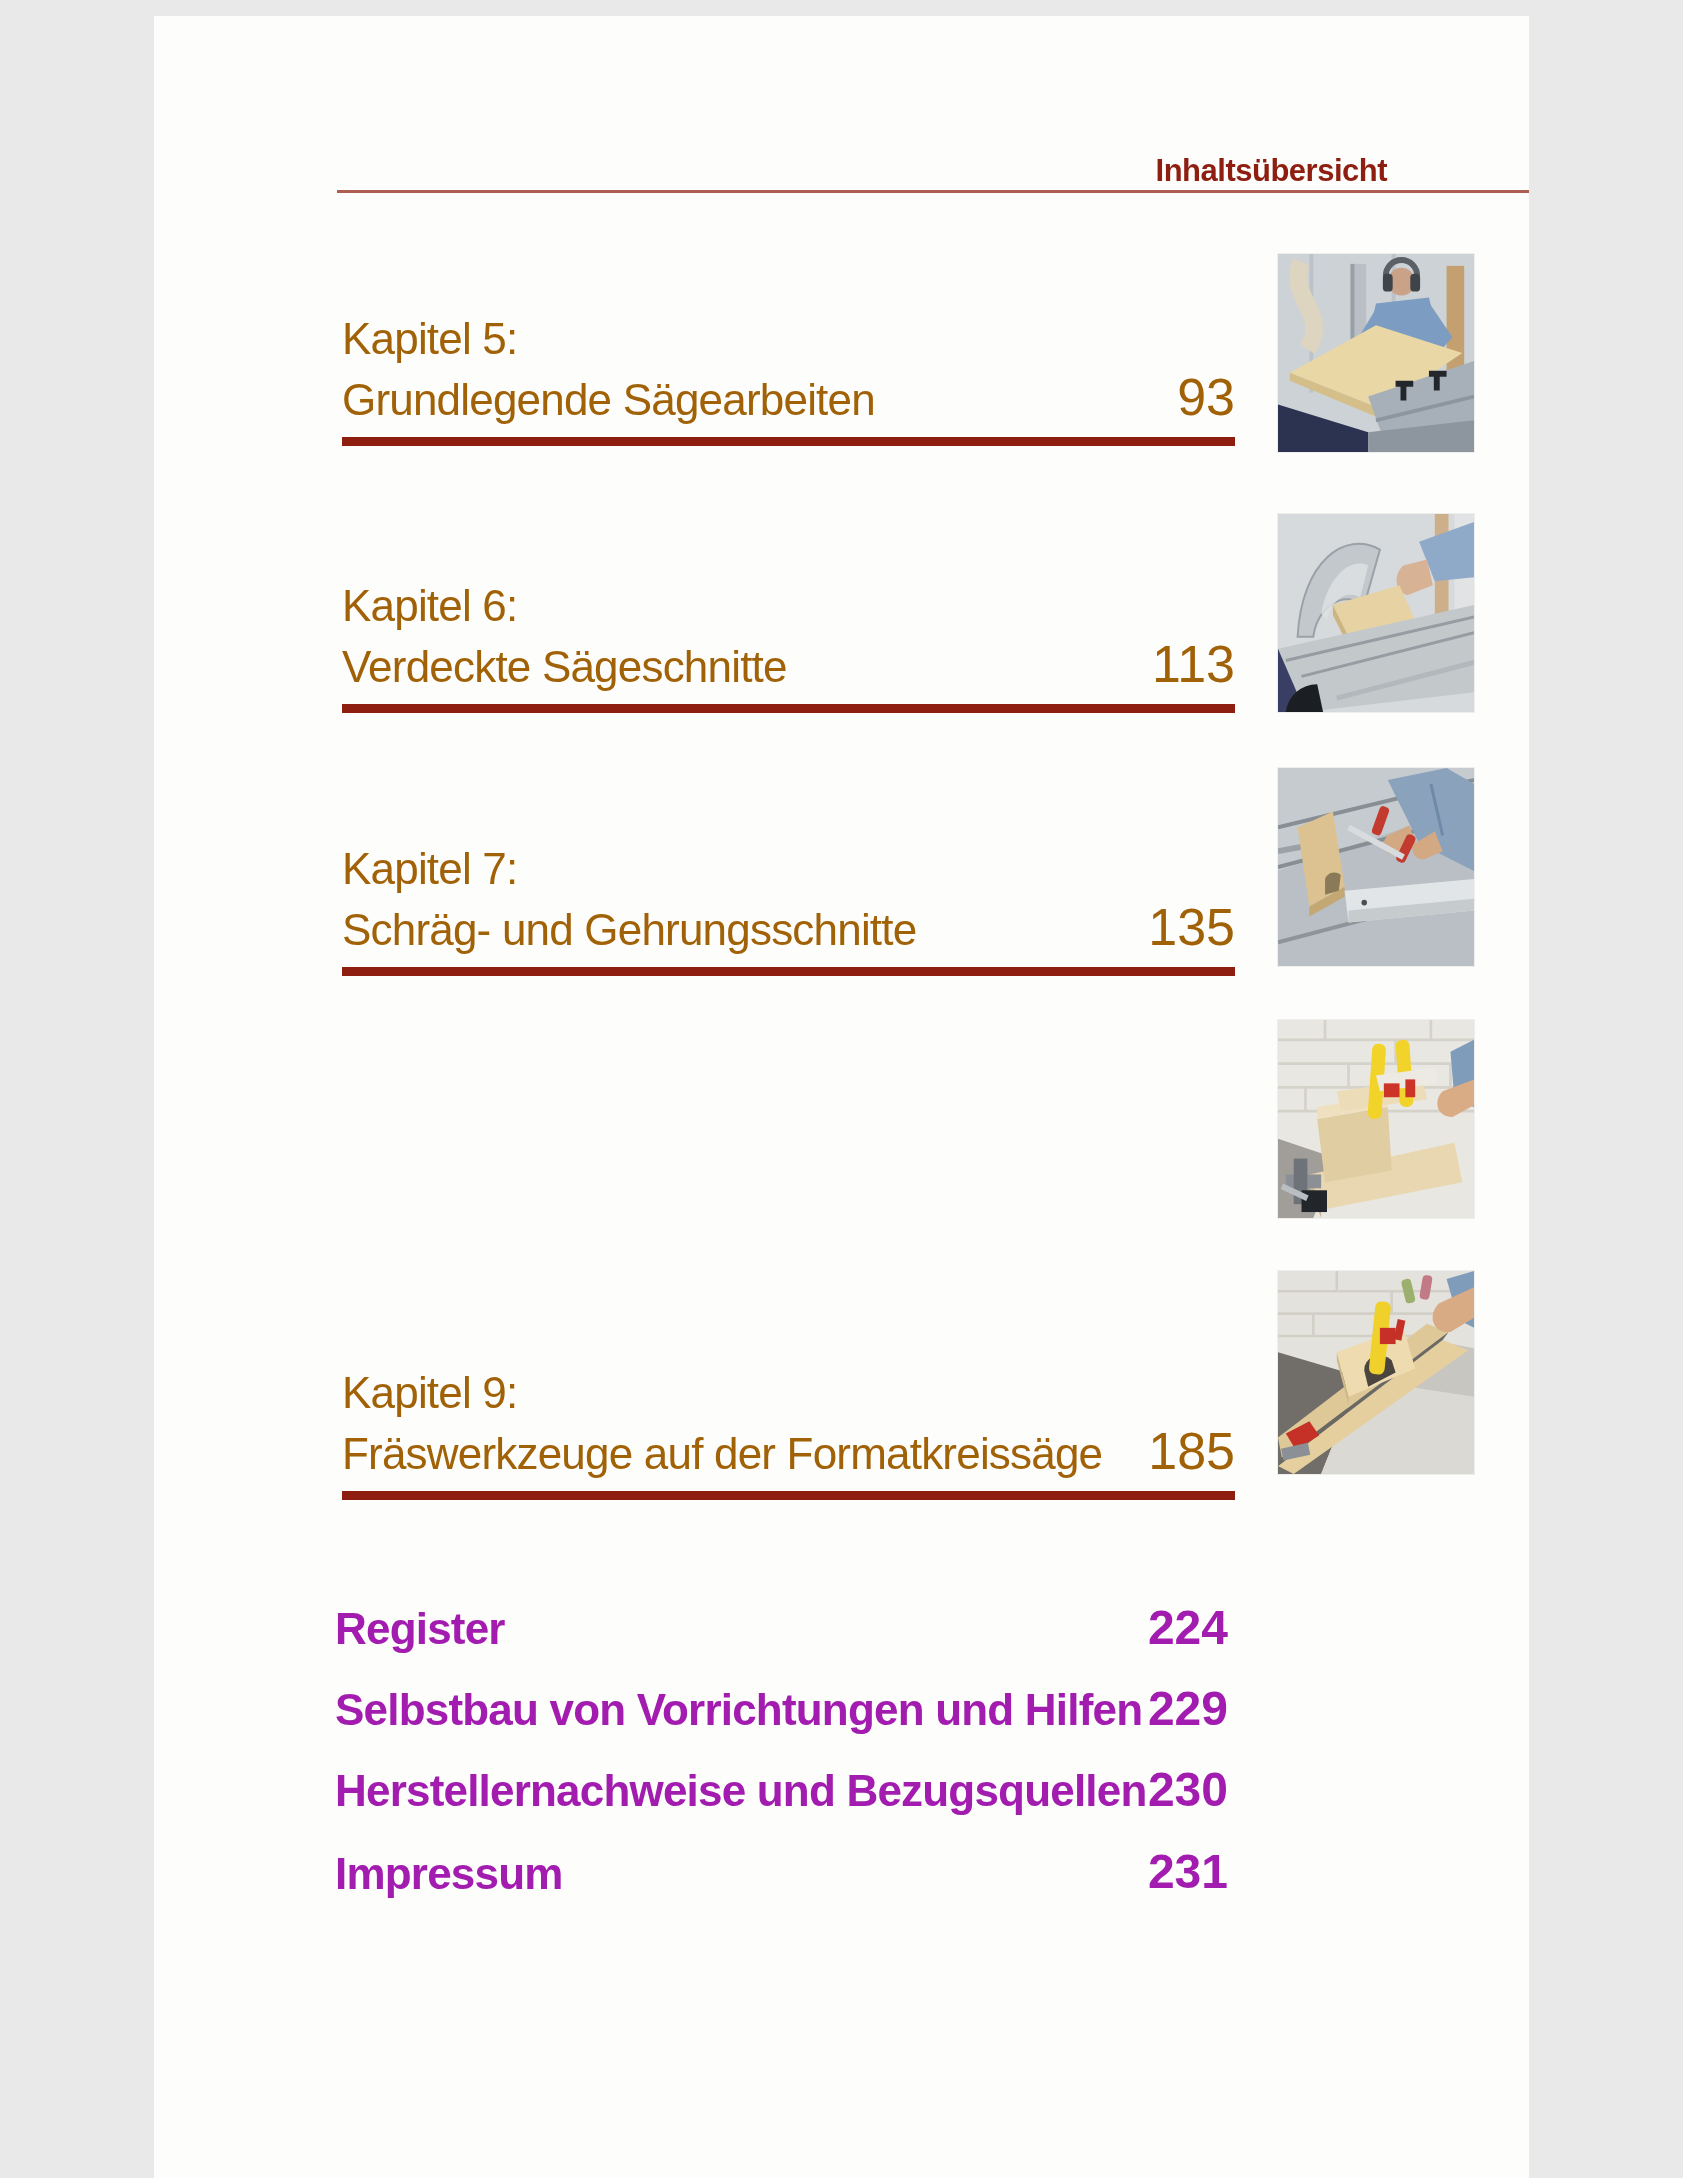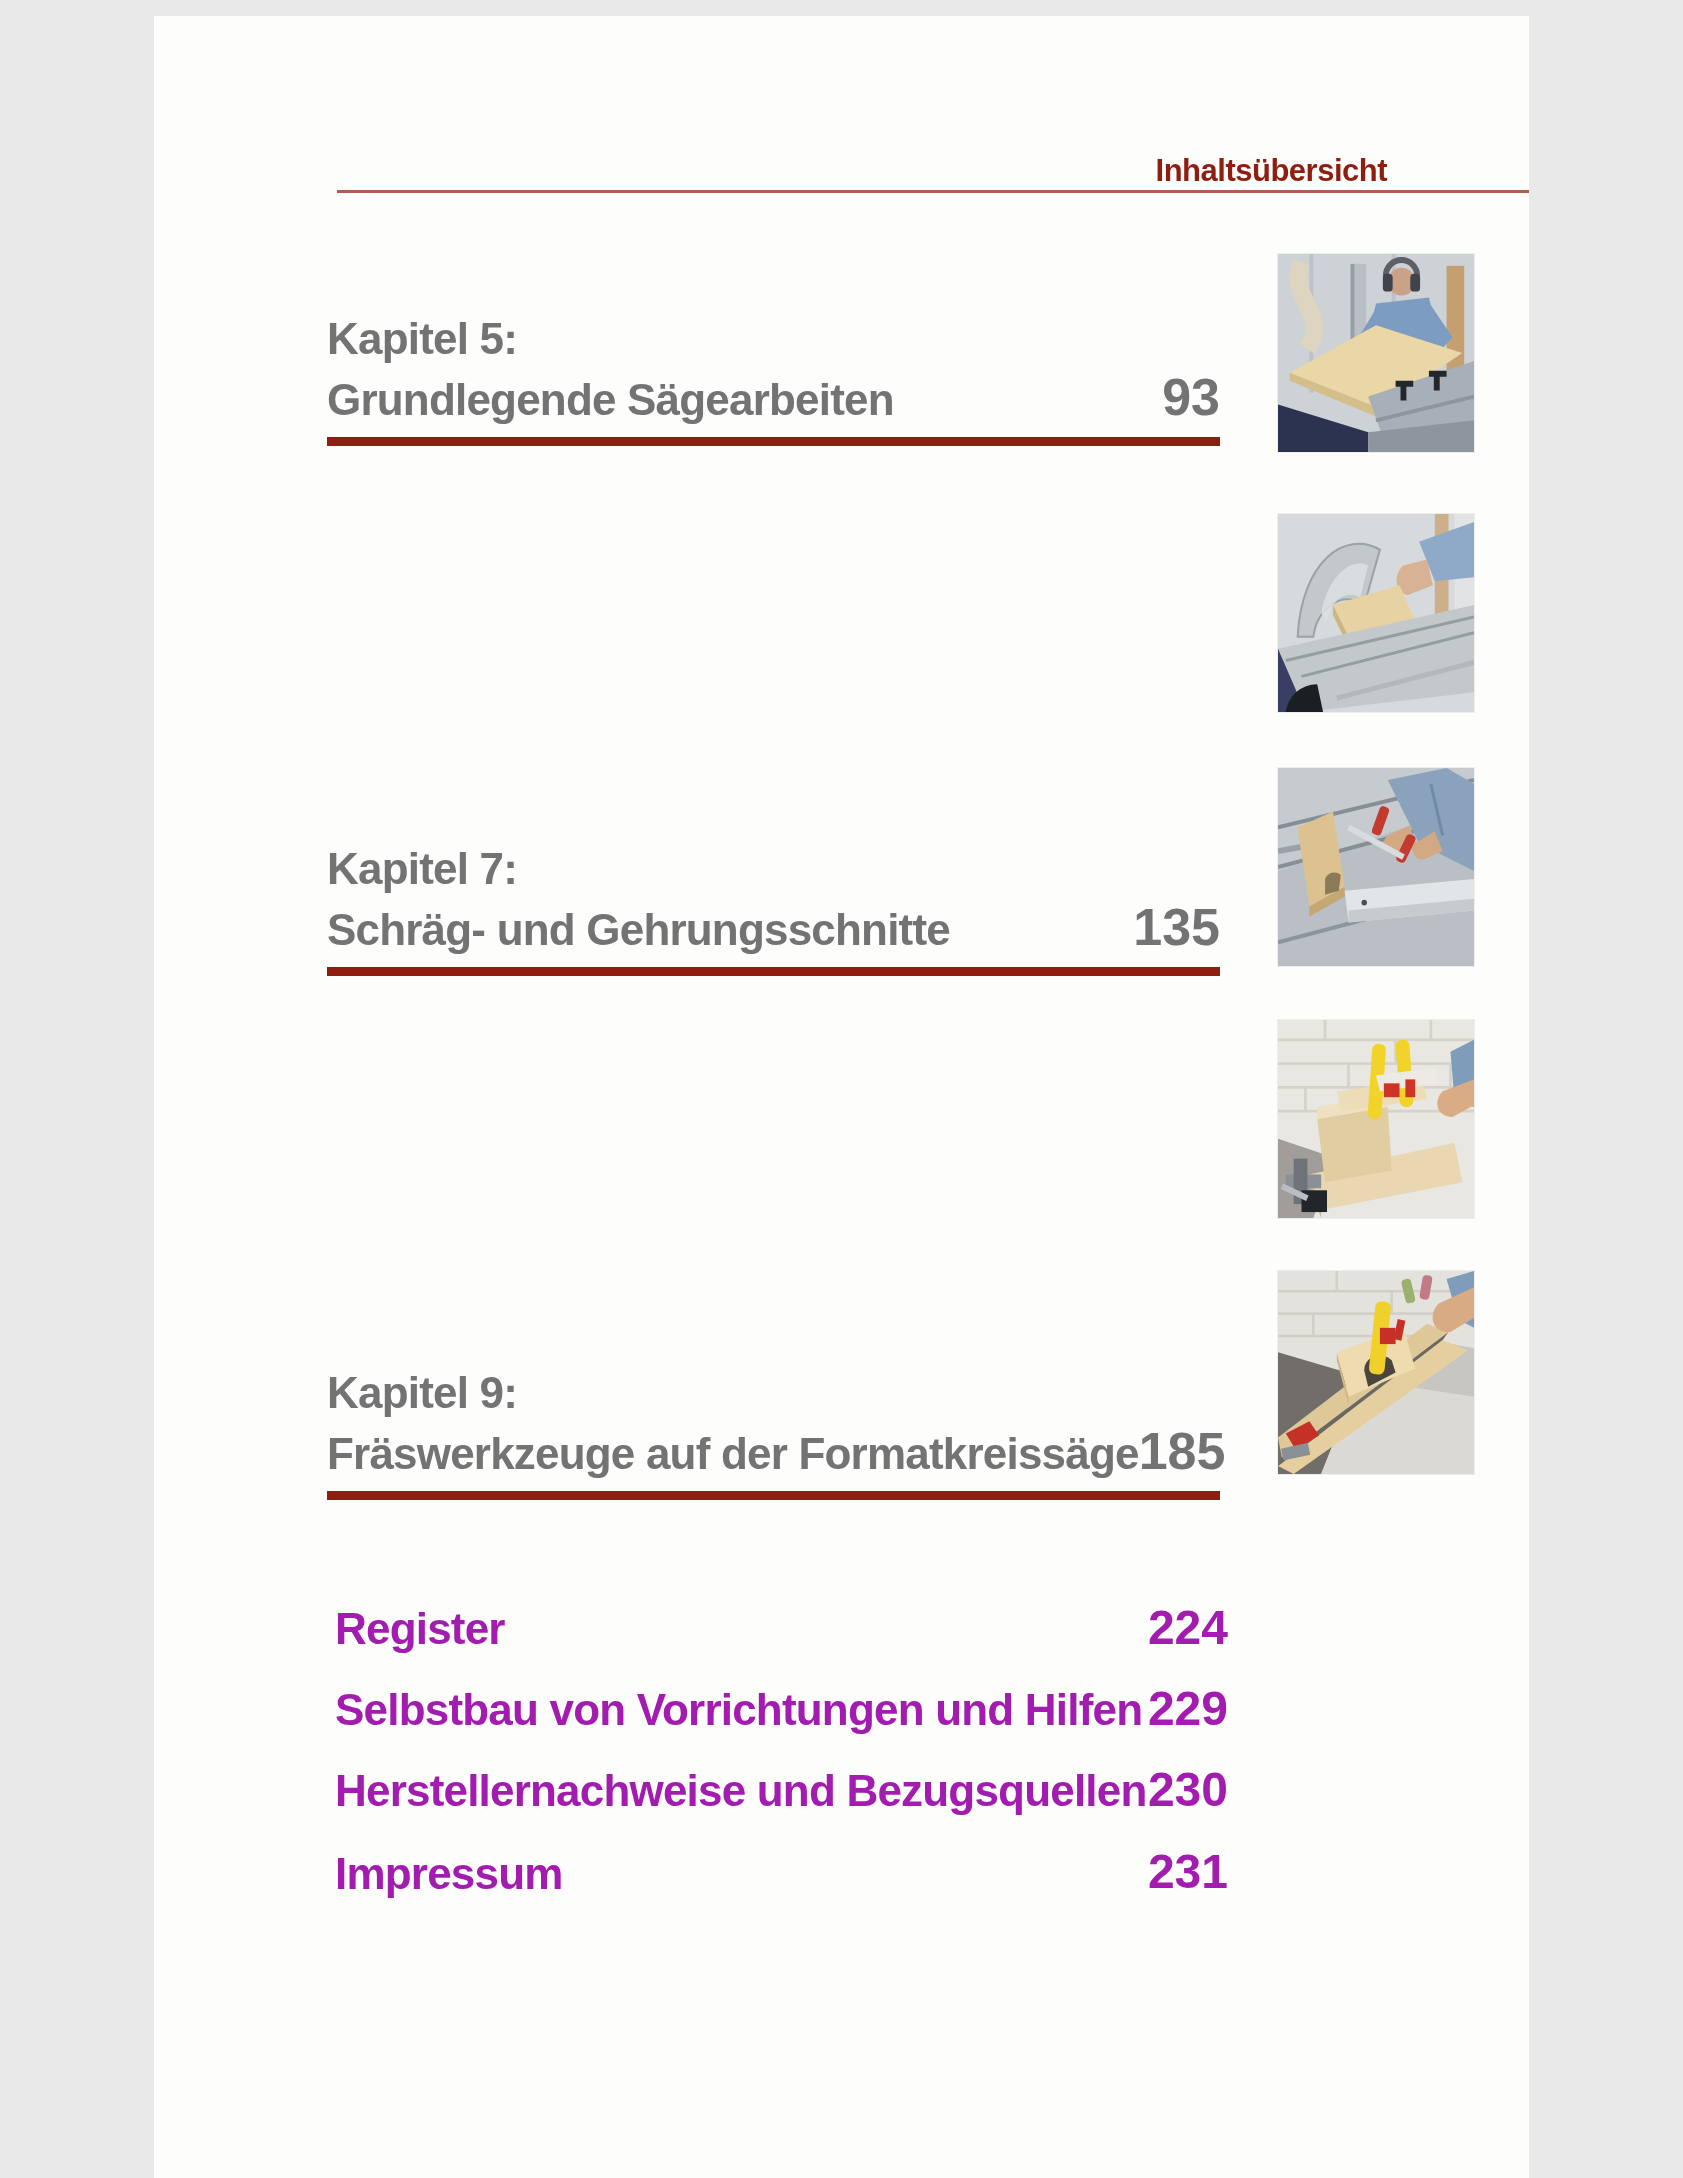--- a/index.html
+++ b/index.html
@@ -16,22 +16,22 @@
     position:absolute;top:137px;right:142px;
     font-size:31px;font-weight:bold;letter-spacing:-0.5px;
     color:#8d1e10;
   }
   .hdr-rule{
     position:absolute;left:183px;top:174px;width:1378px;height:3px;
     background:#8d1e10;opacity:.72;
   }
   
   .chapter{
-    position:absolute;left:173px;width:893px;
-    color:#737373;font-weight:bold;letter-spacing:-0.8px;
+    position:absolute;left:188px;width:893px;
+    color:#a16207;font-weight:normal;letter-spacing:-0.8px;
   }
   .chapter .l1{font-size:44px;line-height:59px;white-space:nowrap;}
   .chapter .l2{
     display:flex;justify-content:space-between;align-items:baseline;
     font-size:44px;line-height:59px;white-space:nowrap;
   }
   .chapter .pg{font-size:52px;letter-spacing:0;}
   .chapter .rule{margin-top:8px;height:9px;background:#8d1e10;}
   .ch5{top:293px;} .ch6{top:560px;} .ch7{top:823px;} .ch8{top:1082px;} .ch9{top:1347px;}
   
@@ -67,20 +67,28 @@
 
   <div class="chapter ch5">
     <div class="l1">Kapitel 5:</div>
     <div class="l2">
       <span>Grundlegende Sägearbeiten</span>
       <span class="pg">93</span>
     </div>
     <div class="rule"></div>
   </div>
 
+  <div class="chapter ch6">
+    <div class="l1">Kapitel 6:</div>
+    <div class="l2">
+      <span>Verdeckte Sägeschnitte</span>
+      <span class="pg">113</span>
+    </div>
+    <div class="rule"></div>
+  </div>
 
   <div class="chapter ch7">
     <div class="l1">Kapitel 7:</div>
     <div class="l2">
       <span>Schräg- und Gehrungsschnitte</span>
       <span class="pg">135</span>
     </div>
     <div class="rule"></div>
   </div>
 

